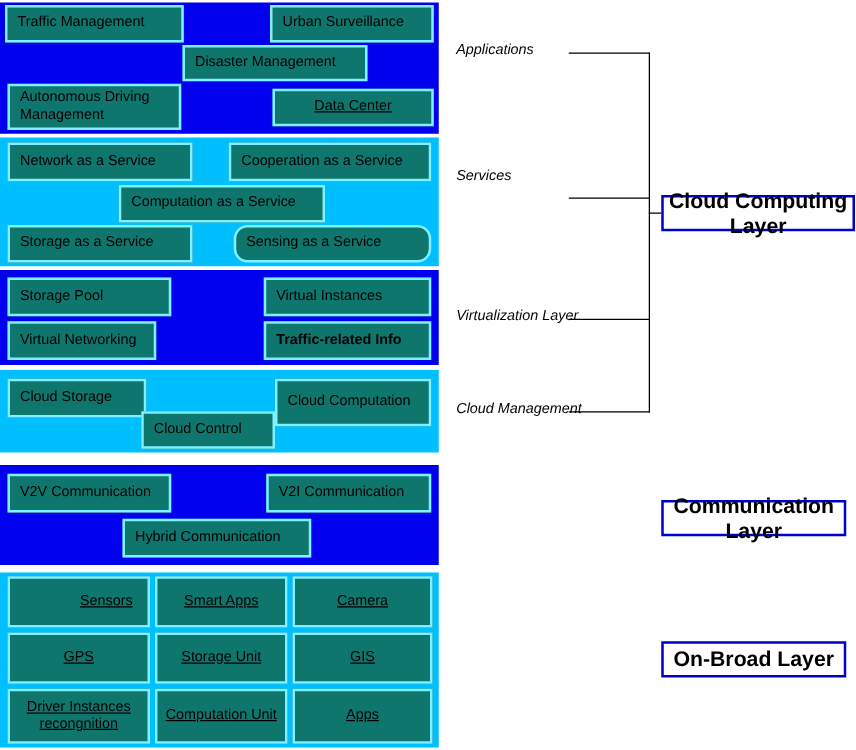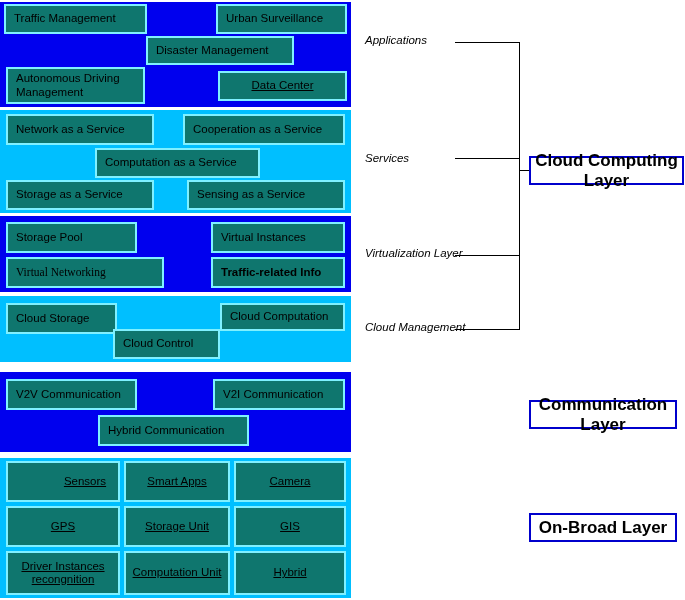--- a/index.html
+++ b/index.html
@@ -96,37 +96,37 @@
   <div class="band cyan" style="left:0px; top:110px; width:351px; height:103px;"></div>
 
   <div class="cell" style="left:6px; top:114px; width:148px; height:31px;">Network as a Service</div>
 
   <div class="cell" style="left:183px; top:114px; width:162px; height:31px;">Cooperation as a Service</div>
 
   <div class="cell" style="left:95px; top:148px; width:165px; height:30px;">Computation as a Service</div>
 
   <div class="cell" style="left:6px; top:180px; width:148px; height:30px;">Storage as a Service</div>
 
-  <div class="cell" style="left:187px; top:180px; width:158px; height:30px;">Sensing as a Service</div>
+  <div class="cell" style="left:187px; top:180px; width:158px; height:30px;border-radius:11px;">Sensing as a Service</div>
 
   <div class="band" style="left:0px; top:216px; width:351px; height:76px;"></div>
 
   <div class="cell" style="left:6px; top:222px; width:131px; height:31px;">Storage Pool</div>
 
   <div class="cell" style="left:211px; top:222px; width:134px; height:31px;">Virtual Instances</div>
 
-  <div class="cell" style="left:6px; top:257px; width:158px; height:31px;font-family:Liberation Serif, serif;">Virtual Networking</div>
+  <div class="cell" style="left:6px; top:257px; width:119px; height:31px;">Virtual Networking</div>
 
   <div class="cell" style="left:211px; top:257px; width:134px; height:31px;font-weight:bold;">Traffic-related Info</div>
 
   <div class="band cyan" style="left:0px; top:296px; width:351px; height:66px;"></div>
 
   <div class="cell" style="left:6px; top:303px; width:111px; height:31px;">Cloud Storage</div>
 
-  <div class="cell" style="left:220px; top:303px; width:125px; height:28px;">Cloud Computation</div>
+  <div class="cell" style="left:220px; top:303px; width:125px; height:38px;">Cloud Computation</div>
 
   <div class="cell" style="left:113px; top:329px; width:107px; height:30px;">Cloud Control</div>
 
   <div class="band" style="left:0px; top:372px; width:351px; height:80px;"></div>
 
   <div class="cell" style="left:6px; top:379px; width:131px; height:31px;">V2V Communication</div>
 
   <div class="cell" style="left:213px; top:379px; width:132px; height:31px;">V2I Communication</div>
 
   <div class="cell" style="left:98px; top:415px; width:151px; height:31px;text-align:right;">Hybrid Communication</div>
@@ -142,25 +142,25 @@
   <div class="cell center" style="left:6px; top:506px; width:114px; height:41px;">GPS</div>
 
   <div class="cell center" style="left:124px; top:506px; width:106px; height:41px;">Storage Unit</div>
 
   <div class="cell center" style="left:234px; top:506px; width:112px; height:41px;">GIS</div>
 
   <div class="cell center" style="left:6px; top:551px; width:114px; height:44px;">Driver Instances recongnition</div>
 
   <div class="cell center" style="left:124px; top:551px; width:106px; height:44px;">Computation Unit</div>
 
-  <div class="cell center" style="left:234px; top:551px; width:112px; height:44px;">Hybrid</div>
+  <div class="cell center" style="left:234px; top:551px; width:112px; height:44px;">Apps</div>
 
   <div class="annot" style="left:365px; top:34px;">Applications</div>
 
-  <div class="annot" style="left:365px; top:152px;text-align:right;">Services</div>
+  <div class="annot" style="left:365px; top:135px;text-align:right;">Services</div>
 
   <div class="annot" style="left:365px; top:247px;">Virtualization Layer</div>
 
   <div class="annot" style="left:365px; top:321px;">Cloud Management</div>
 
   <div class="line hline" style="left:455px; top:42px; width:65px;"></div>
   <div class="line hline" style="left:455px; top:158px; width:65px;"></div>
   <div class="line hline" style="left:455px; top:255px; width:65px;"></div>
   <div class="line hline" style="left:455px; top:329px; width:65px;"></div>
   <div class="line vline" style="left:519px; top:42px; height:288px;"></div>

